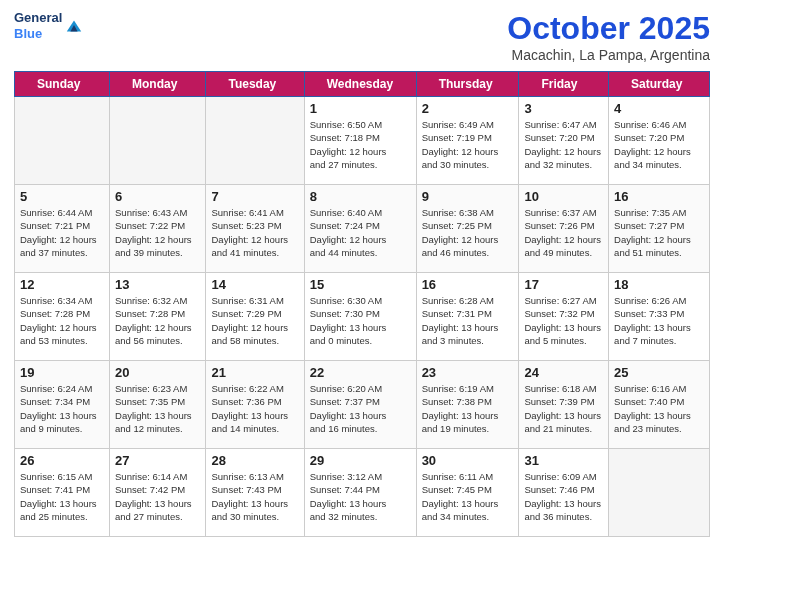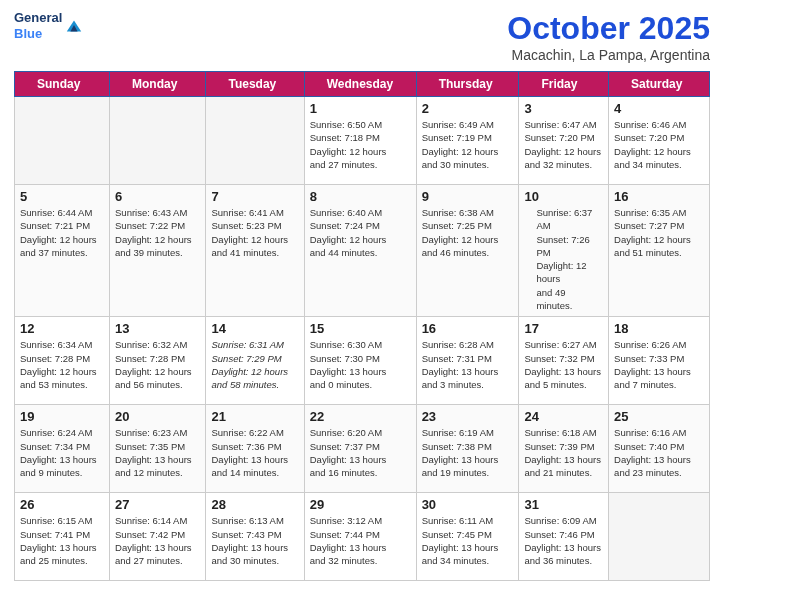--- a/index.html
+++ b/index.html
@@ -192,28 +192,28 @@
           </td>
           <td>
             <div class="day-num">9</div>
             <div class="day-info" style="white-space: pre-line;">Sunrise: 6:38 AM
 Sunset: 7:25 PM
 Daylight: 12 hours
 and 46 minutes.</div>
           </td>
           <td>
             <div class="day-num">10</div>
-            <div class="day-info" style="white-space: pre-line; margin-left: 12px;">Sunrise: 6:37 AM
+            <div class="day-info" style="white-space: pre-line;">Sunrise: 6:37 AM
 Sunset: 7:26 PM
 Daylight: 12 hours
 and 49 minutes.</div>
           </td>
           <td>
             <div class="day-num">16</div>
-            <div class="day-info" style="white-space: pre-line;">Sunrise: 6:35 AM
+            <div class="day-info" style="white-space: pre-line;">Sunrise: 7:35 AM
 Sunset: 7:27 PM
 Daylight: 12 hours
 and 51 minutes.</div>
           </td>
         </tr>
         <tr>
           <td>
             <div class="day-num">12</div>
             <div class="day-info" style="white-space: pre-line;">Sunrise: 6:34 AM
 Sunset: 7:28 PM
@@ -222,21 +222,21 @@
           </td>
           <td>
             <div class="day-num">13</div>
             <div class="day-info" style="white-space: pre-line;">Sunrise: 6:32 AM
 Sunset: 7:28 PM
 Daylight: 12 hours
 and 56 minutes.</div>
           </td>
           <td>
             <div class="day-num">14</div>
-            <div class="day-info" style="white-space: pre-line; font-style: italic;">Sunrise: 6:31 AM
+            <div class="day-info" style="white-space: pre-line;">Sunrise: 6:31 AM
 Sunset: 7:29 PM
 Daylight: 12 hours
 and 58 minutes.</div>
           </td>
           <td>
             <div class="day-num">15</div>
             <div class="day-info" style="white-space: pre-line;">Sunrise: 6:30 AM
 Sunset: 7:30 PM
 Daylight: 13 hours
 and 0 minutes.</div>

